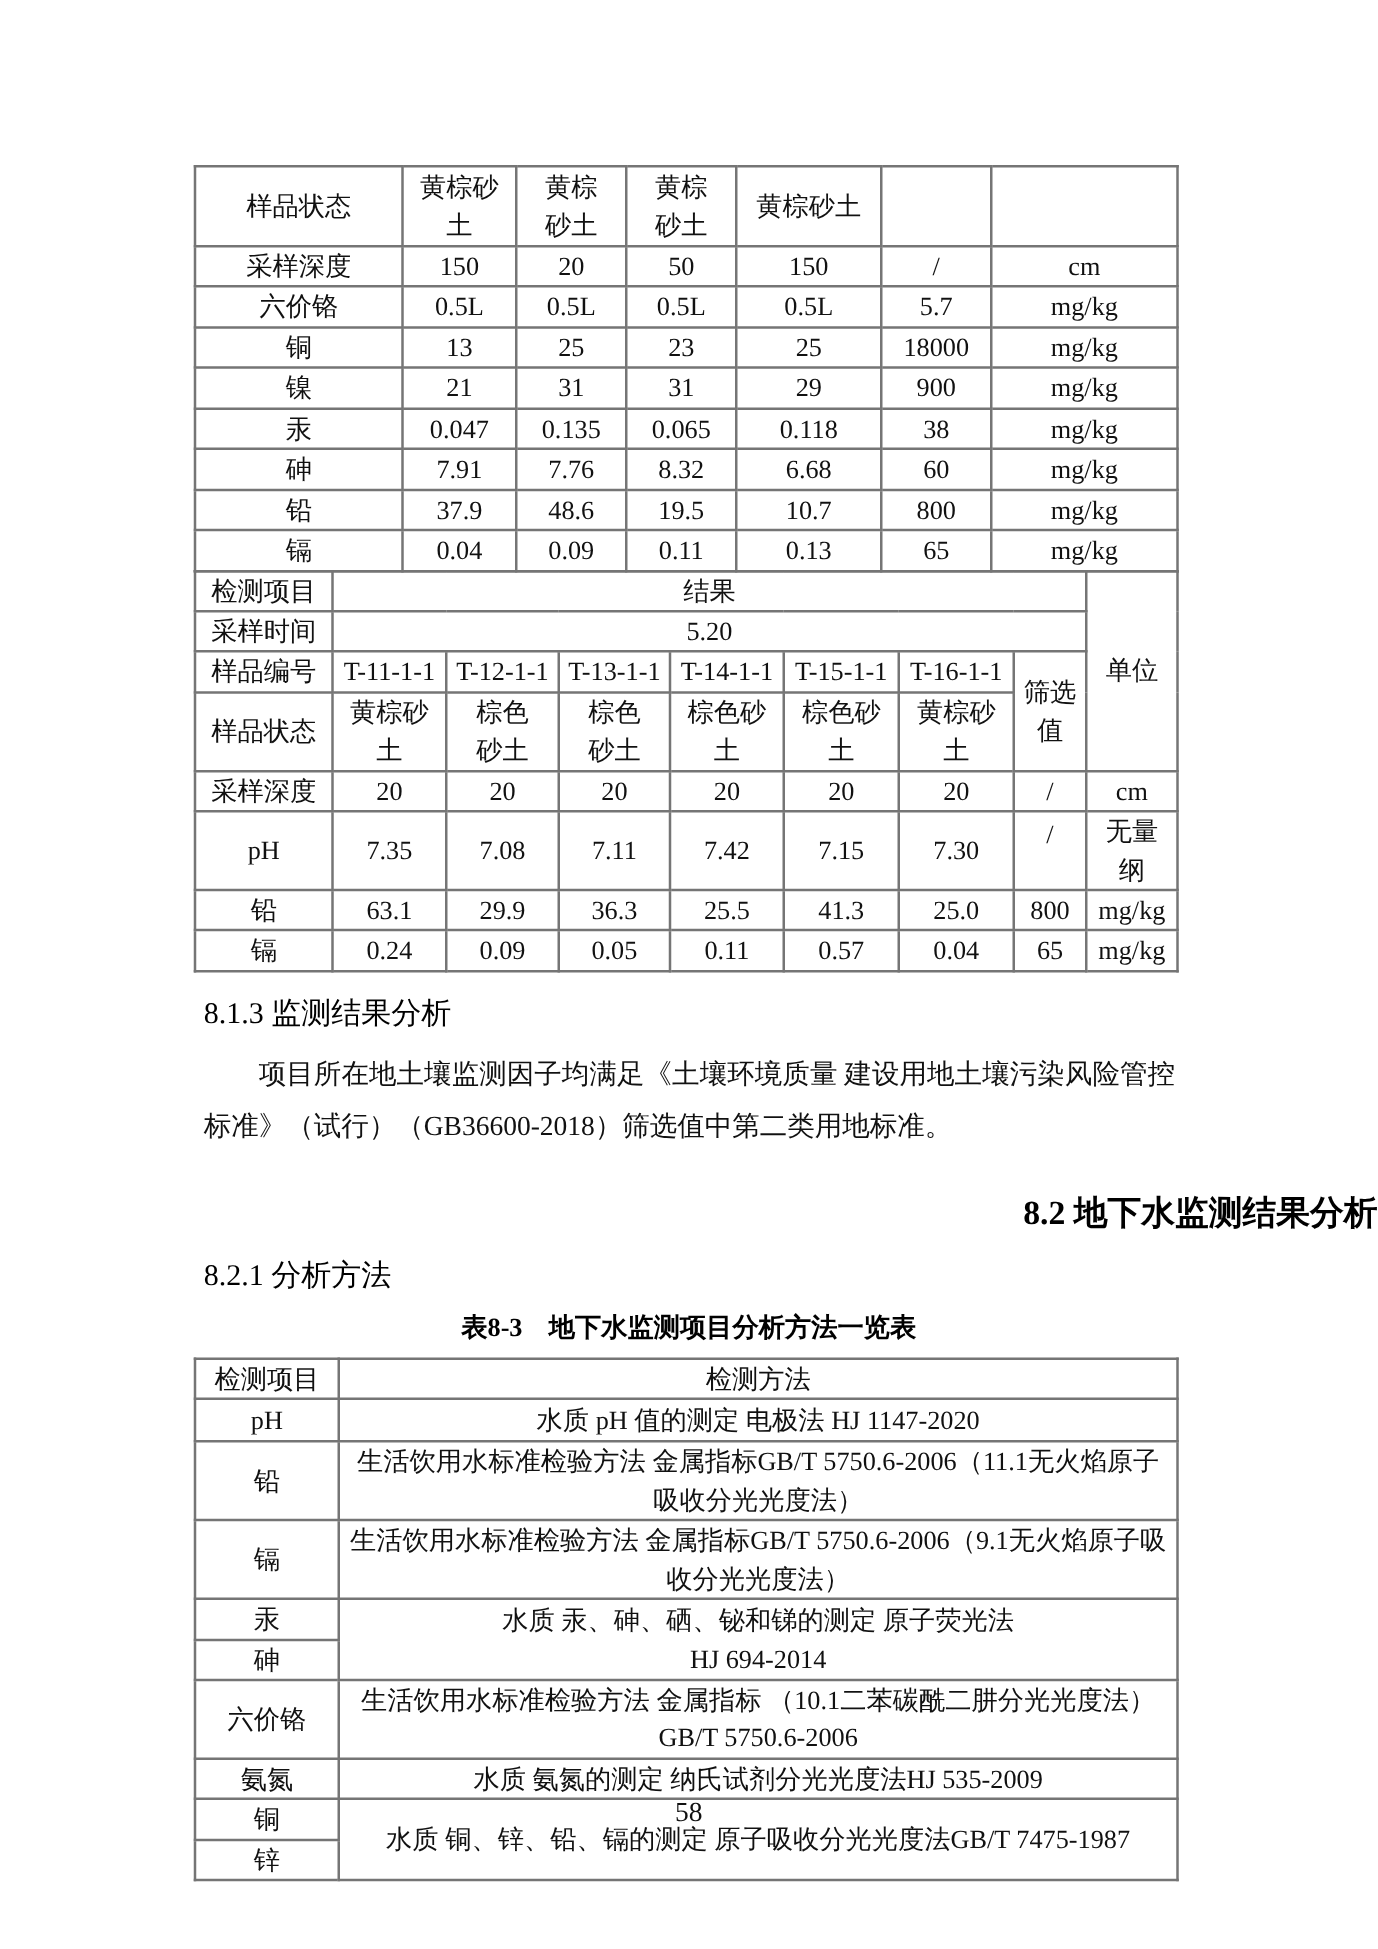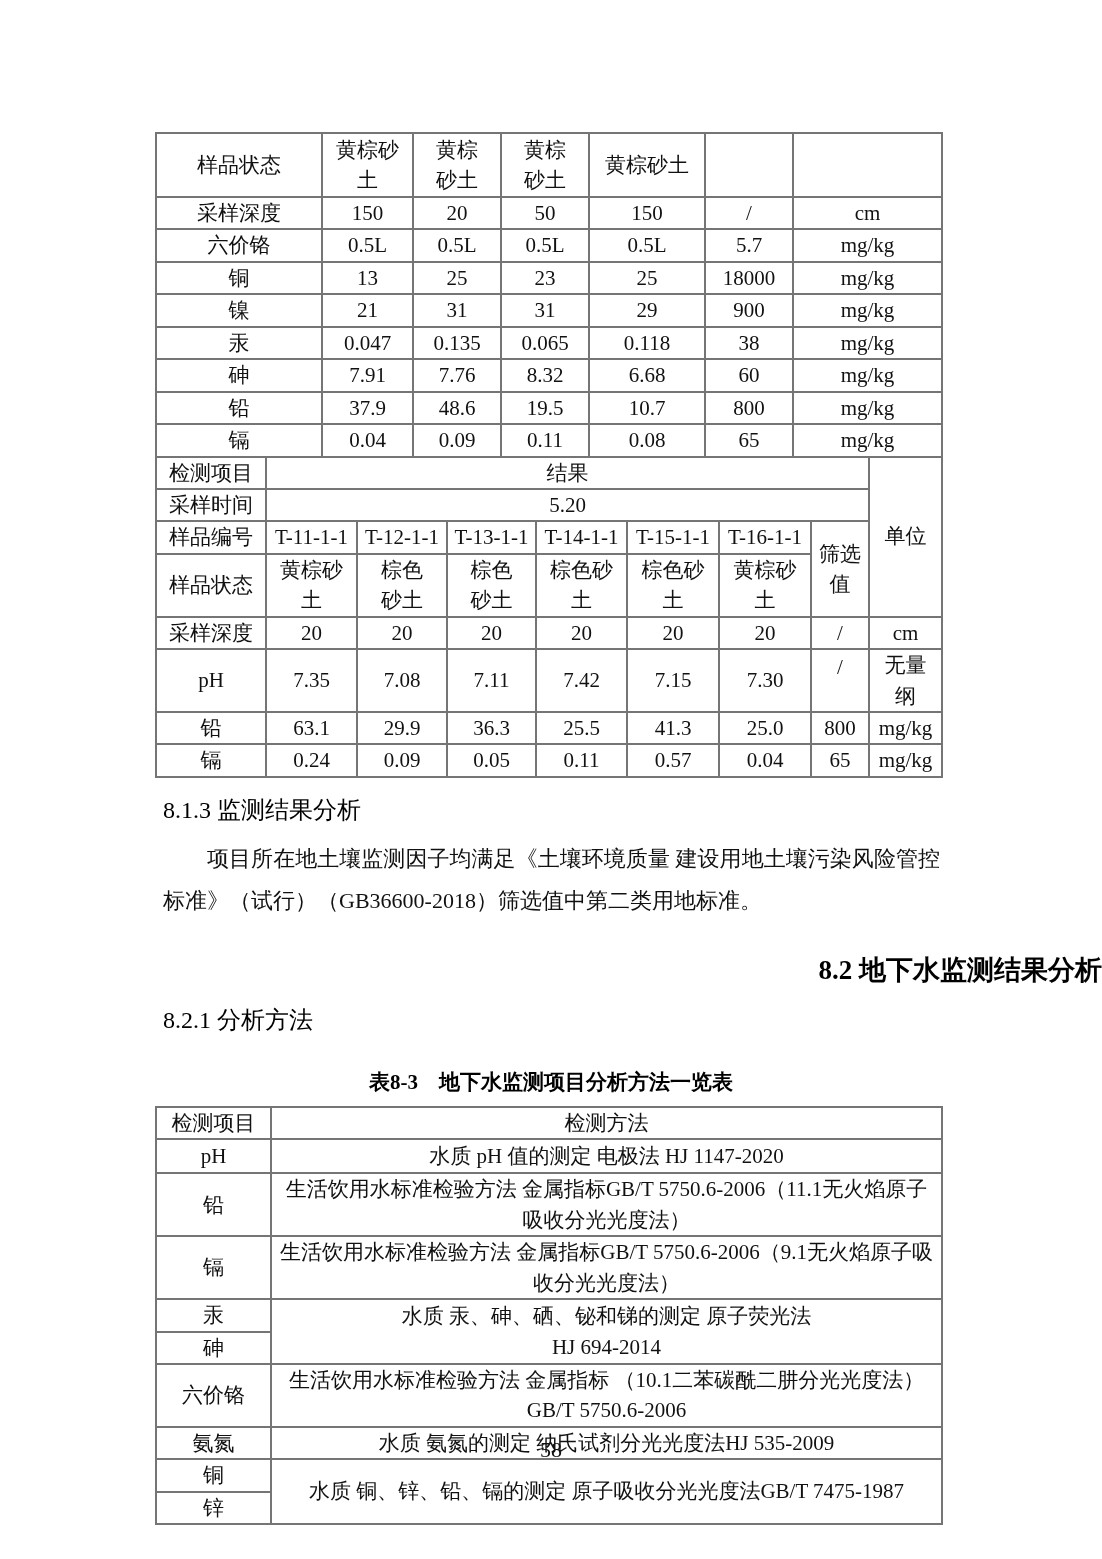--- a/index.html
+++ b/index.html
@@ -20,21 +20,21 @@
   .vtop{vertical-align:top;padding-top:2px;}
   .rh64{height:64px}.rh56{height:56px}.rh60{height:60px}
   .rh31{height:31px}.rh32{height:32px}.rh34{height:34px}.rh62{height:62px}
   .h813,.h821{margin:16px 0 0 163px;font-size:24px;font-weight:normal;color:#000;}
   .h821{}
   .para{
     margin:12px 162px 0 163px;font-size:22px;line-height:42px;
     text-indent:2em;text-align:justify;color:#111;
   }
   .h82{margin:30px 0 0 165px;font-size:27px;font-weight:bold;color:#000;text-align:right;}
-  .caption{margin:32px 0 10px 0;text-align:center;font-size:21px;font-weight:bold;color:#000;}
+  .caption{margin:12px 0 10px 0;text-align:center;font-size:21px;font-weight:bold;color:#000;}
   .method-line{display:block;}
   .pageno{position:absolute;left:0;right:0;top:1437px;text-align:center;font-size:22px;color:#111;}
 </style>
 </head>
 <body>
 
 <div class="page">
 
   <table class="t1">
     <colgroup>
@@ -117,21 +117,21 @@
       <td>19.5</td>
       <td>10.7</td>
       <td>800</td>
       <td>mg/kg</td>
     </tr>
     <tr class="rh31">
       <td>镉</td>
       <td>0.04</td>
       <td>0.09</td>
       <td>0.11</td>
-      <td>0.08</td>
+      <td>0.13</td>
       <td>65</td>
       <td>mg/kg</td>
     </tr>
   </tbody>
     </table>
 
   <table class="t2">
     <colgroup>
       <col style="width:110px">
         <col style="width:91px">

